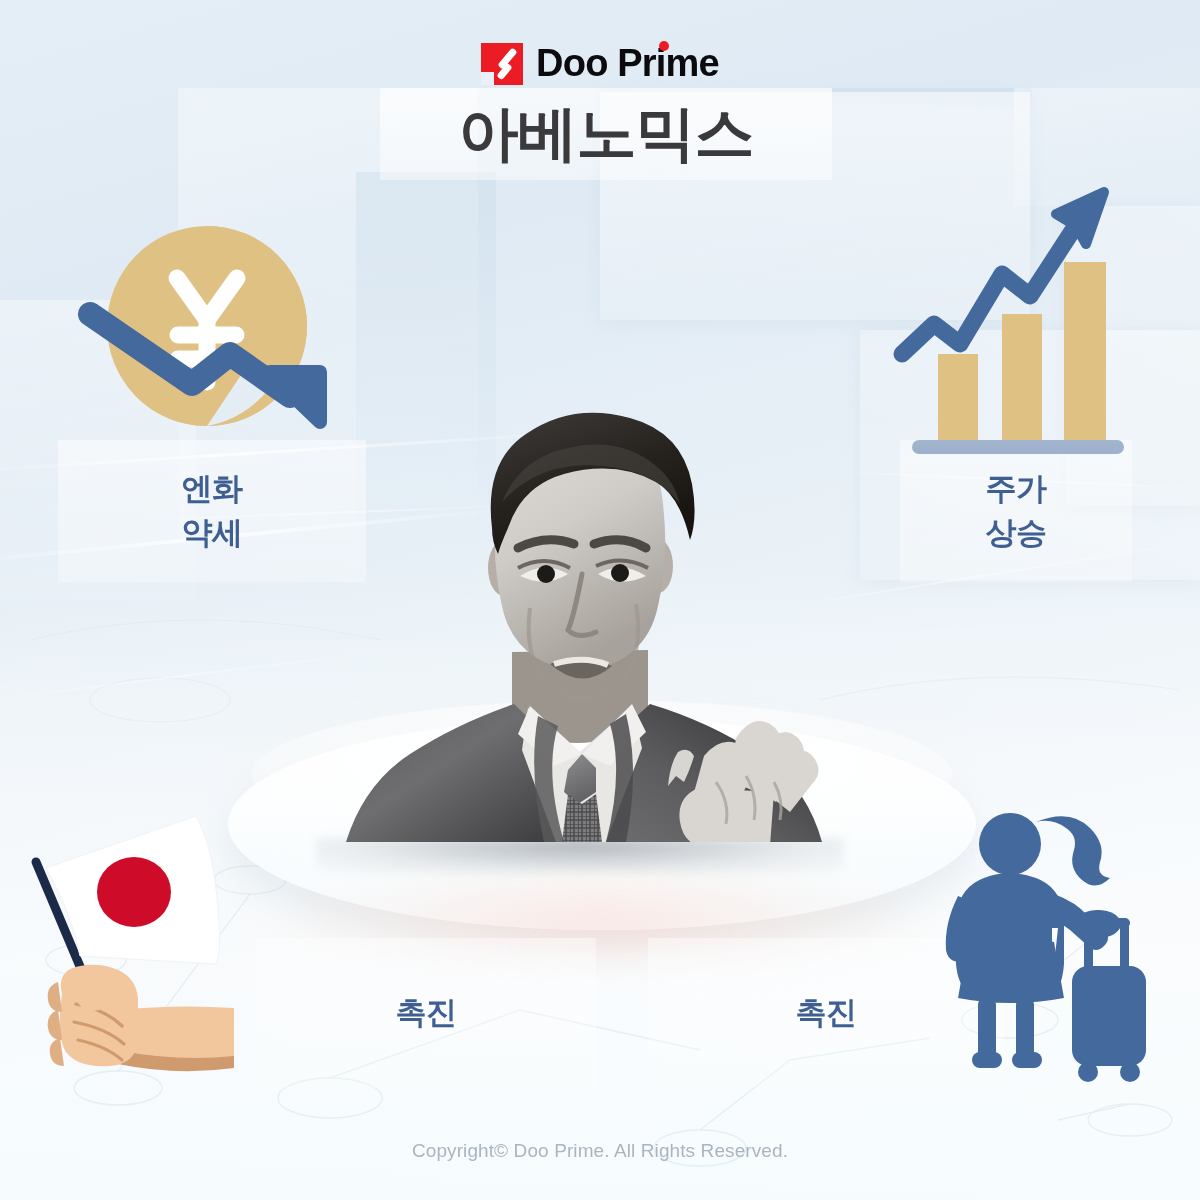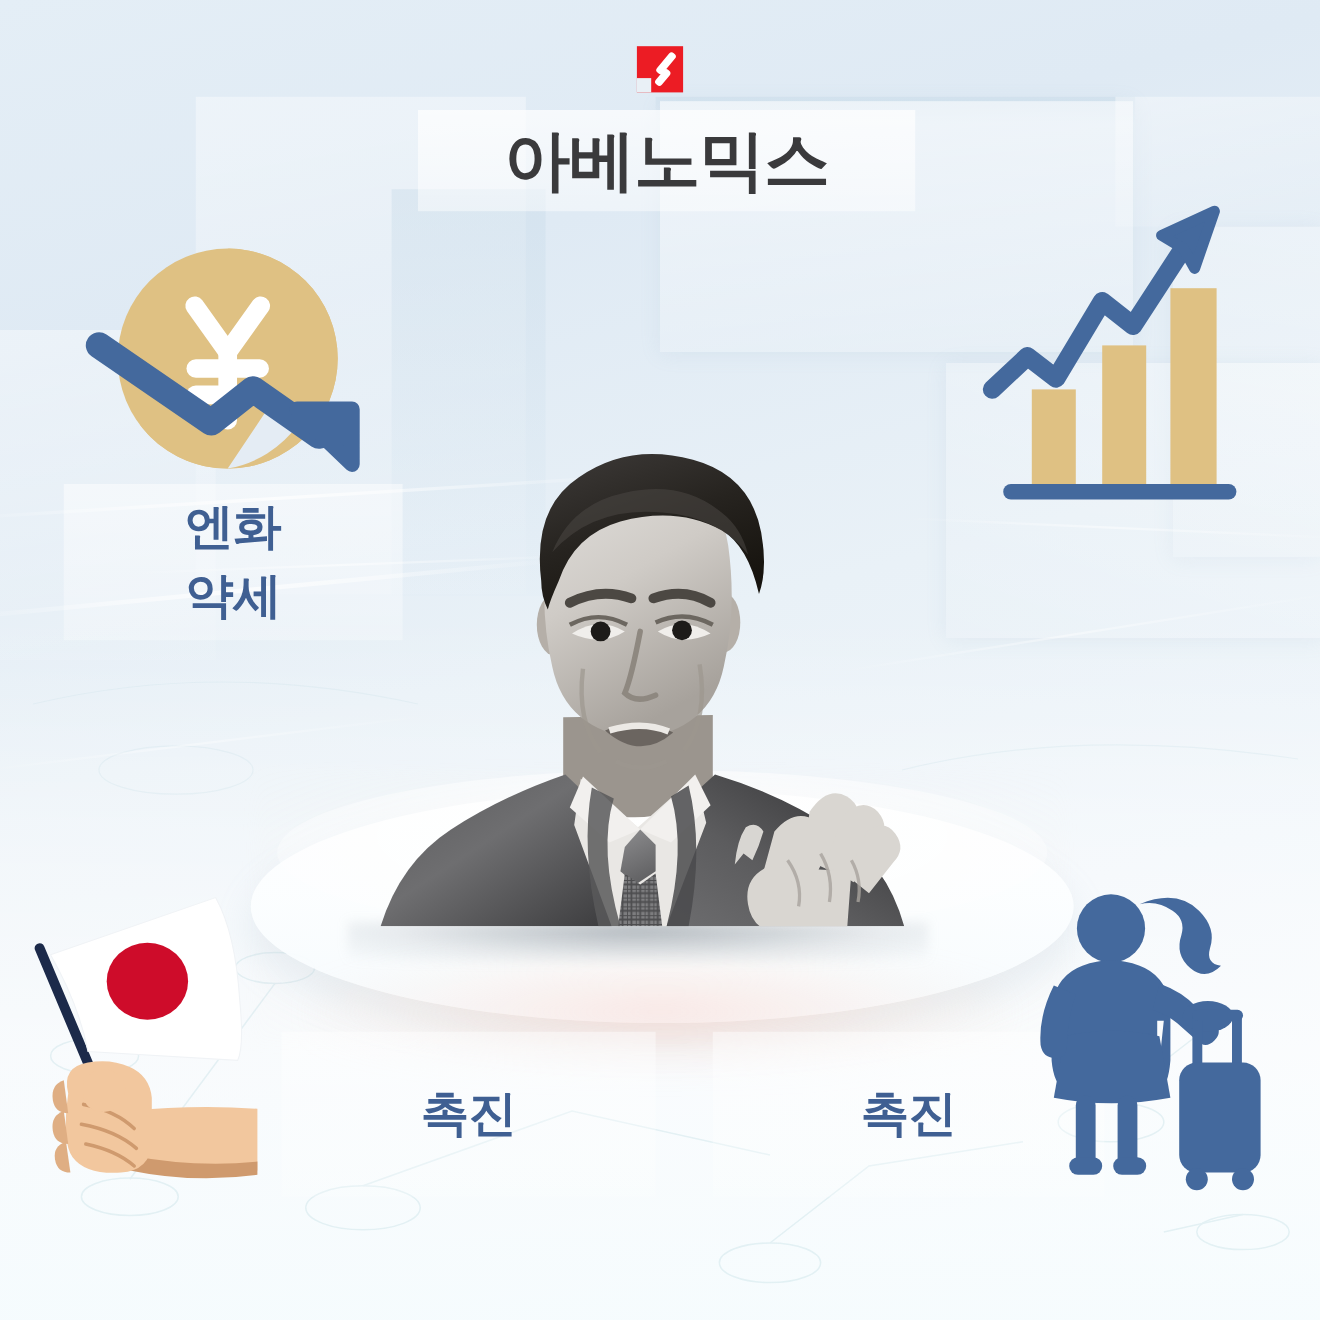--- a/index.html
+++ b/index.html
@@ -146,39 +146,39 @@
     position: absolute;
     width: 10px; height: 10px;
     border-radius: 50%;
     background: #ec1c24;
     right: 50px; top: -1px;
   }
 
   
   .title-wrap {
     position: absolute;
-    left: 380px; top: 100px;
+    left: 380px; top: 88px;
     width: 452px; height: 92px;
     background: linear-gradient(180deg, rgba(255,255,255,0.72), rgba(255,255,255,0.46));
     display: flex; align-items: center; justify-content: center;
   }
   .title {
     font-size: 60px;
     font-weight: bold;
     color: #3a3a3c;
     letter-spacing: -1px;
     line-height: 1;
   }
 
   
   .caption {
     position: absolute;
     background: linear-gradient(180deg, rgba(255,255,255,0.50), rgba(255,255,255,0.28));
     color: #3f5f92;
-    font-size: 44px;
+    font-size: 31px;
     font-weight: bold;
     line-height: 1.42;
     text-align: center;
     display: flex;
     flex-direction: column;
     align-items: center;
     justify-content: center;
     letter-spacing: -0.5px;
   }
   .cap-yen   { left: 58px;  top: 440px; width: 308px; height: 142px; }
@@ -271,20 +271,24 @@
   <div class="warm-glow"></div>
   <div class="stage"></div>
   <div class="stage-top"></div>
   <div class="warm-glow2"></div>
 
   <div class="brand">
     <div class="brand-mark">
       <div class="s1"></div>
       <div class="s2"></div>
       <div class="nick"></div>
+    </div>
+    <div class="brand-name">
+      <span>Doo Prime</span>
+      <span class="dot"></span>
     </div>
   </div>
 
   <div class="title-wrap">
     <div class="title">아베노믹스</div>
   </div>
 
   <div class="icon-yen">
     <svg viewBox="0 0 290 250">
 
@@ -438,20 +442,24 @@
         </g>
       </g>
     </svg>
   </div>
 
   <div class="caption cap-yen">
     <span>엔화</span>
     <span>약세</span>
   </div>
 
+  <div class="caption cap-stock">
+    <span>주가</span>
+    <span>상승</span>
+  </div>
 
   <div class="caption cap-econ">
     <span>촉진</span>
   </div>
 
   <div class="caption cap-trav">
     <span>촉진</span>
   </div>
 
   <div class="icon-flag">
@@ -538,14 +546,15 @@
         <rect x="152" y="118" width="46" height="10" rx="5"></rect>
 
         <rect x="140" y="166" width="74" height="100" rx="16"></rect>
 
         <circle cx="156" cy="272" r="10"></circle>
         <circle cx="198" cy="272" r="10"></circle>
       </g>
     </svg>
   </div>
 
+  <div class="footer">Copyright© Doo Prime. All Rights Reserved.</div>
 
 </div>
 
 </body></html>

